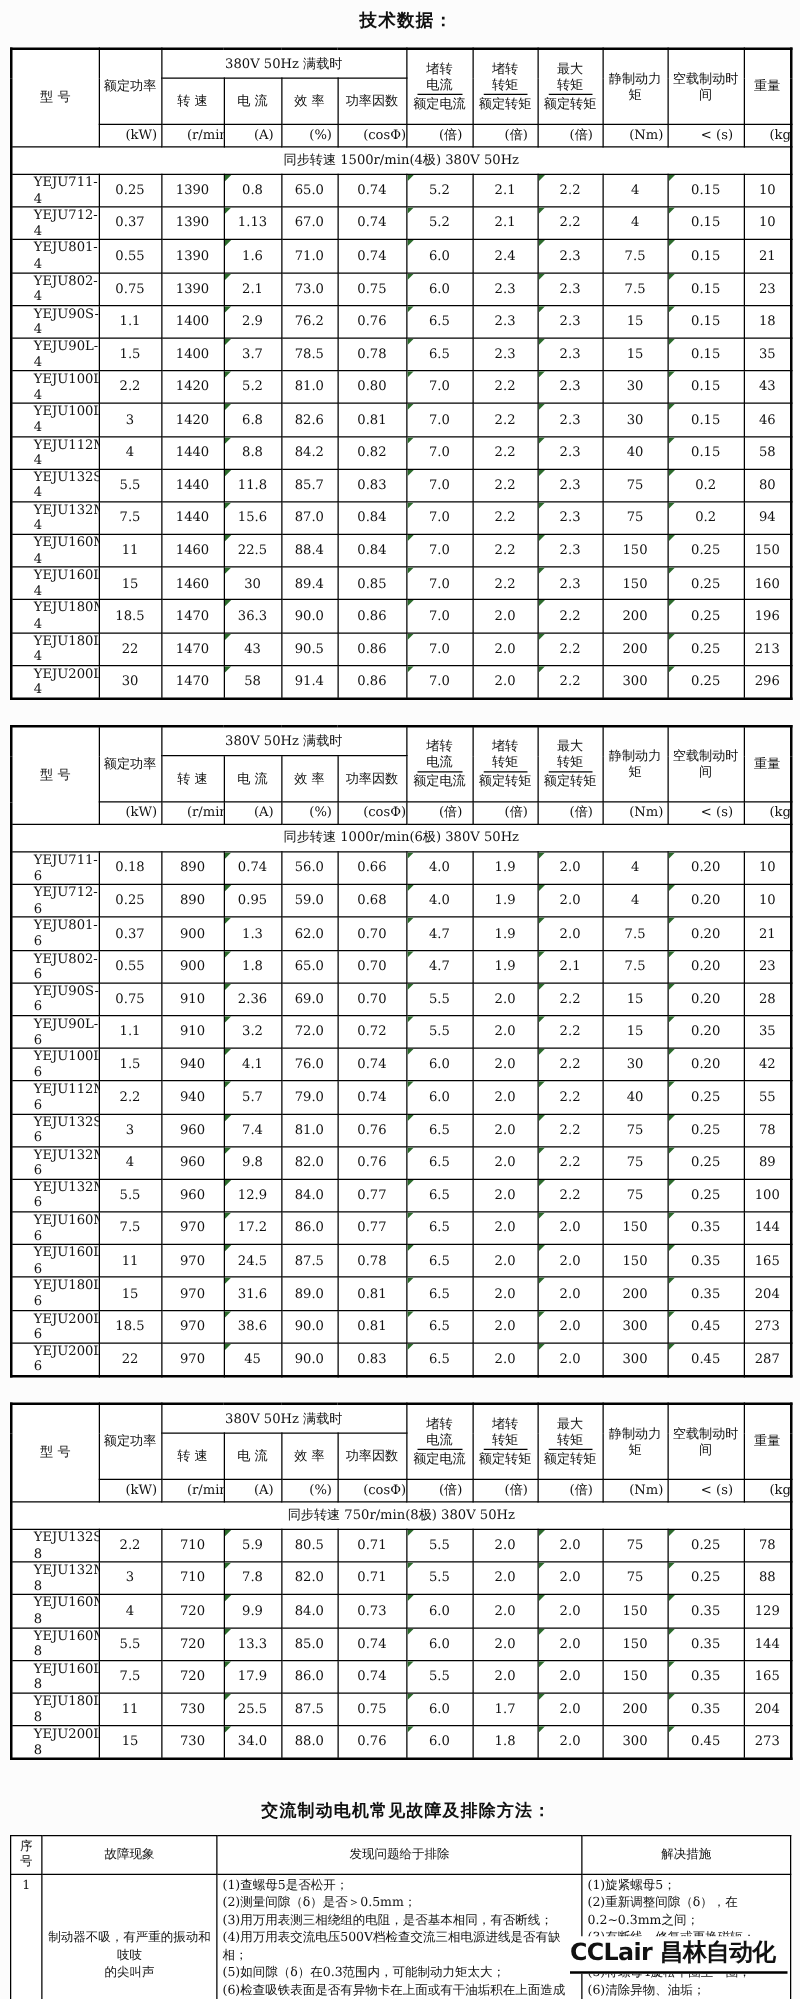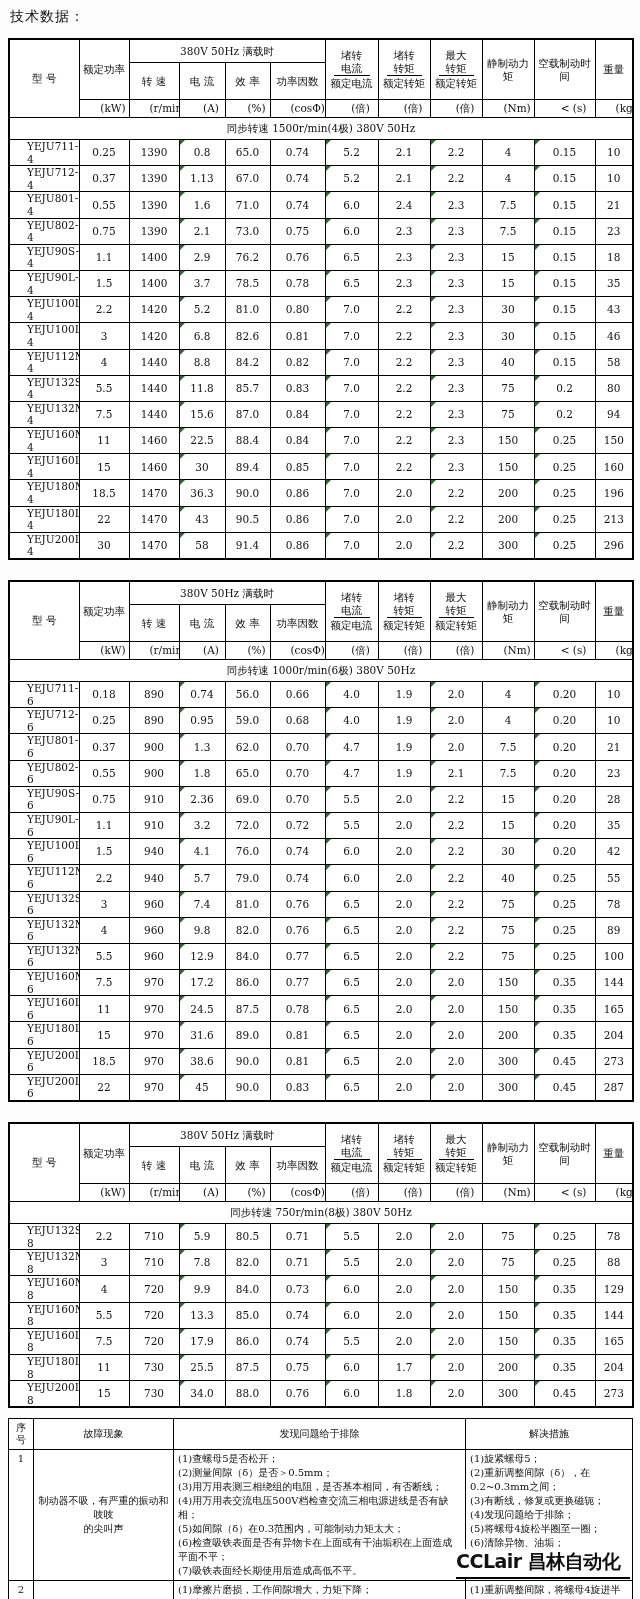--- a/index.html
+++ b/index.html
@@ -1,19 +1,19 @@
 <!DOCTYPE html>
 <html><head>
 <meta charset="utf-8">
 <style>
   html,body{margin:0;padding:0;background:#fcfcfc;}
   body{width:640px;font-family:"DejaVu Serif","Liberation Serif",serif;color:#111;}
   .doc{position:relative;width:640px;min-height:1599px;overflow:hidden;}
-  .sec-title{font-family:"DejaVu Sans","Liberation Sans",sans-serif;font-weight:normal;
-    font-size:14px;margin:8px 0 0 10px;letter-spacing:1px;}
+  .sec-title{font-family:"DejaVu Sans","Liberation Sans",sans-serif;font-weight:bold;
+    font-size:14px;margin:8px 0 0 10px;letter-spacing:1px;text-align:center;}
   .sec-title.second{margin-top:32px;font-size:13.5px;}
 
   table.spec{border-collapse:collapse;table-layout:fixed;width:624px;margin:12px 8px 0 8px;
     background:#fff;border:2px solid #000;}
   table.spec+table.spec{margin-top:20px;}
   .spec th,.spec td{border:1.5px solid #000;padding:0 2px;text-align:center;
     font-weight:normal;font-size:10.5px;line-height:1.2;position:relative;overflow:hidden;}
   .spec thead tr.h1 th{height:22px;}
   .spec thead tr.h2 th{height:36px;}
   .spec thead tr.hu th{height:17px;padding-left:20px;}
@@ -788,20 +788,21 @@
           <td>6.0</td>
           <td>1.8</td>
           <td>2.0</td>
           <td>300</td>
           <td>0.45</td>
           <td>273</td>
         </tr>
       </tbody>
   </table>
 
+  <div class="sec-title second">交流制动电机常见故障及排除方法：</div>
 
   <table class="fault">
     <colgroup>
       <col style="width:25px">
         <col style="width:140px">
         <col style="width:292px">
         <col style="width:167px">
     </colgroup>
     <thead>
       <tr>

